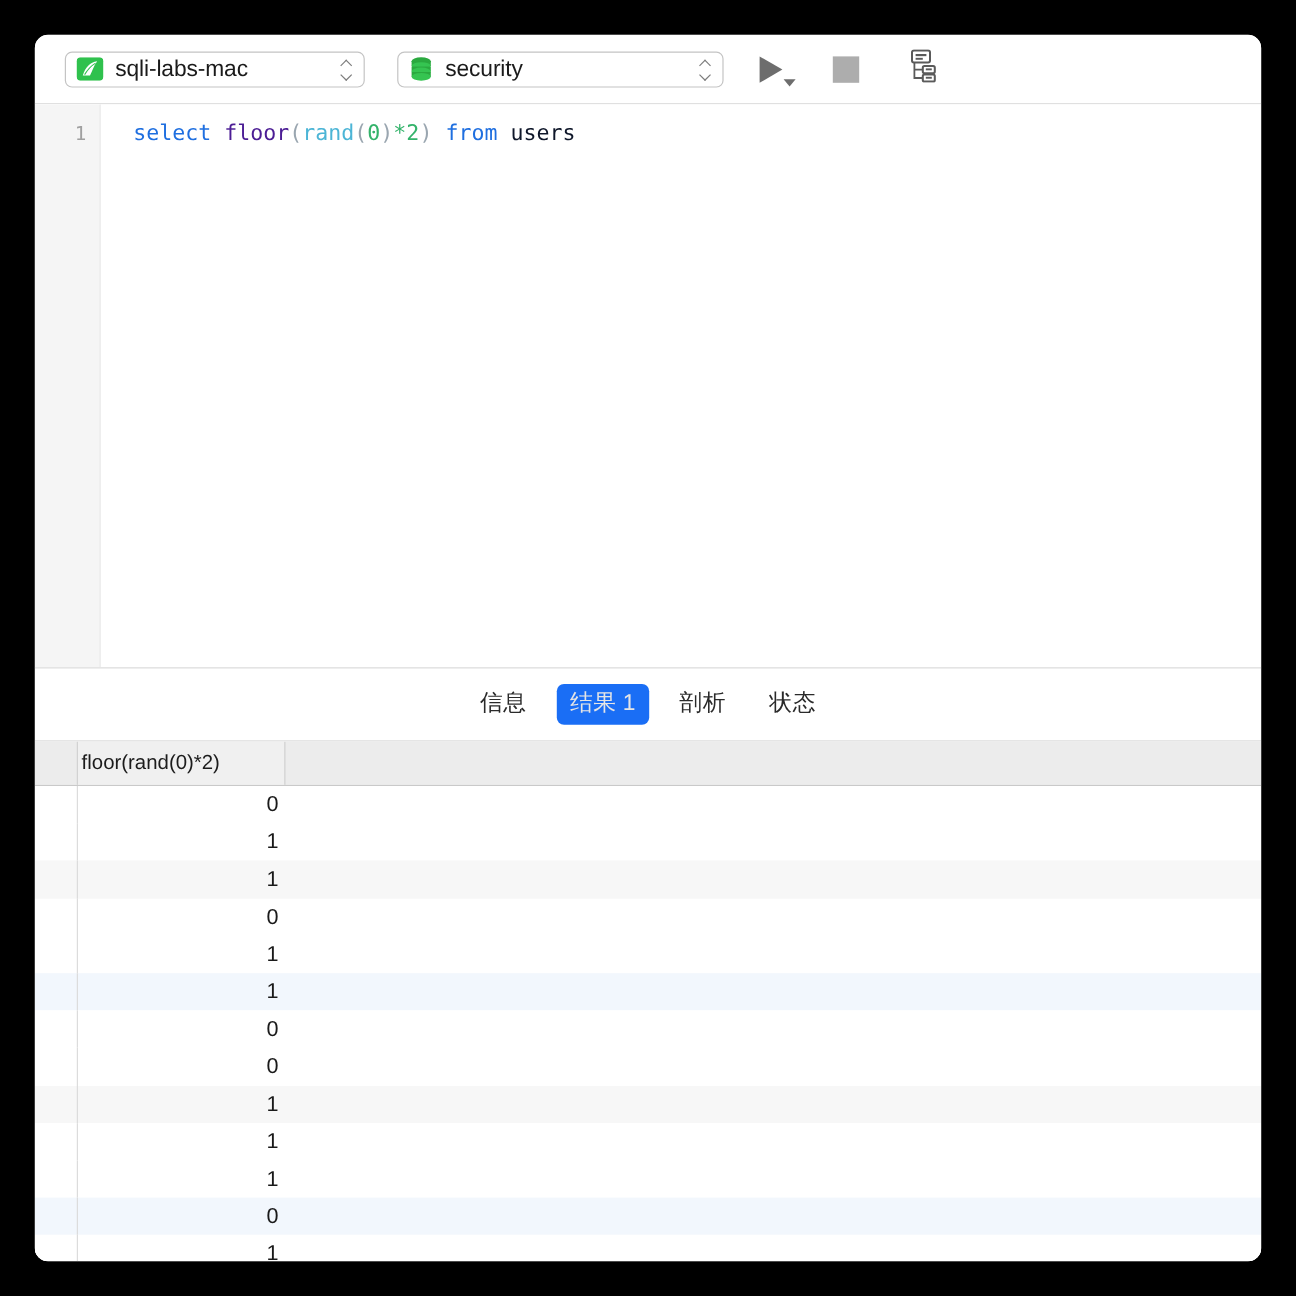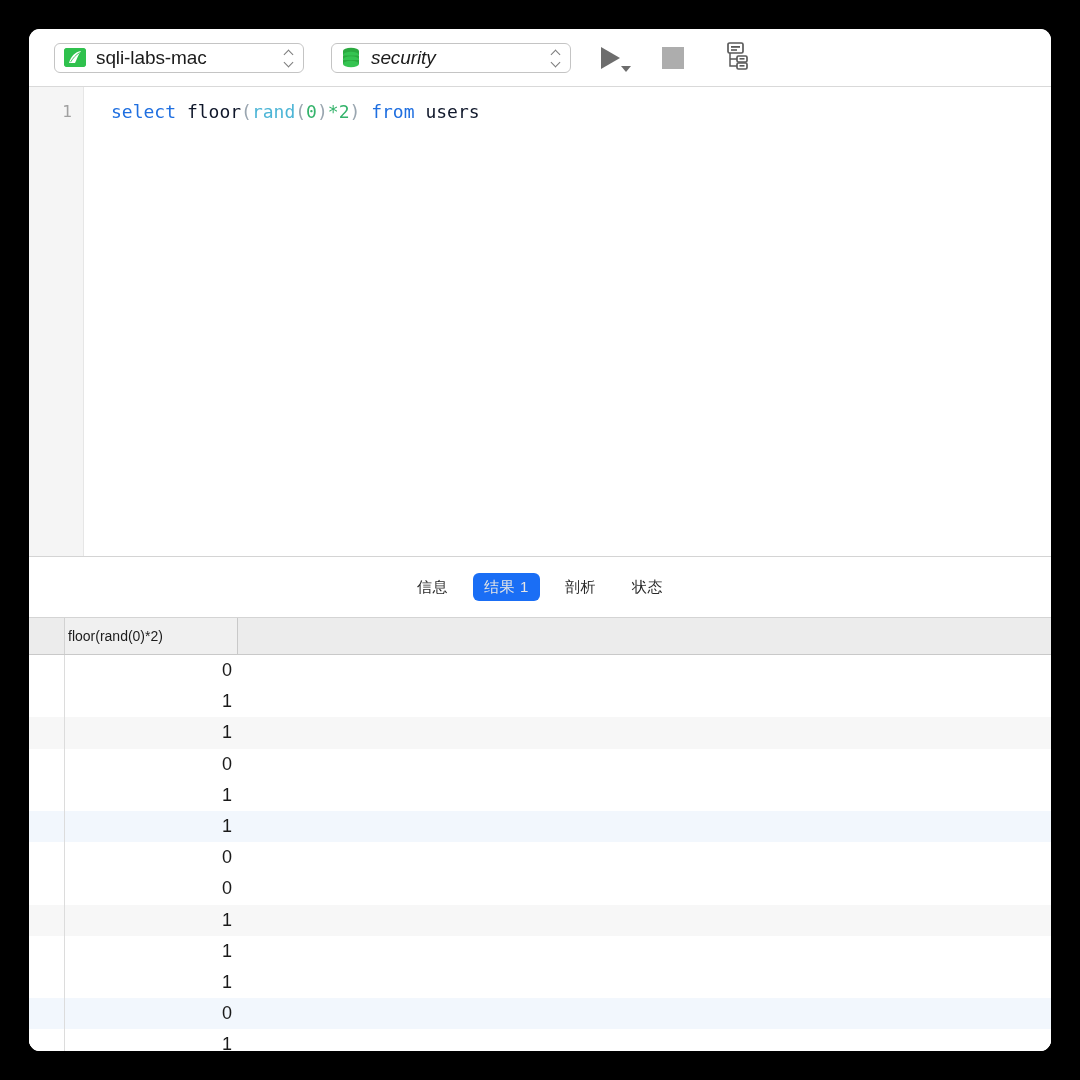--- a/index.html
+++ b/index.html
@@ -43,21 +43,21 @@
     border: 1px solid #c4c4c4;
     border-radius: 6px;
     background: #ffffff;
     display: flex;
     align-items: center;
     padding: 0 4px 0 9px;
     box-sizing: border-box;
     position: relative;
   }
   #connection-combo { width: 250px; margin-right: 27px; }
-  #database-combo   { width: 240px; margin-right: 25px; font-style: italic; }
+  #database-combo   { width: 272px; margin-right: 25px; }
 
   .combo-label {
     font-size: 19px;
     color: #1b1b1b;
     margin-left: 10px;
     white-space: nowrap;
     overflow: hidden;
     flex: 1;
     letter-spacing: -0.1px;
   }
@@ -165,41 +165,41 @@
     flex: 1;
     padding: 11px 0 0 27px;
     box-sizing: border-box;
     font-family: "DejaVu Sans Mono", monospace;
     font-size: 18px;
     line-height: 28px;
     white-space: pre;
     background: #ffffff;
   }
   .tok-kw   { color: #1f6fe0; font-weight: normal; }
-  .tok-fn   { color: #0f172a; }
+  .tok-fn   { color: #4c1d95; }
   .tok-fn2  { color: #4cb5d6; }
   .tok-num  { color: #34b36b; }
   .tok-punc { color: #9aa6b0; }
   .tok-op   { color: #34b36b; }
   .tok-id   { color: #0f172a; }
 
   
   #result-tabbar {
     flex: 0 0 62px;
     border-top: 1px solid #d4d4d4;
     border-bottom: 1px solid #d4d4d4;
     background: #ffffff;
     display: flex;
     align-items: center;
     justify-content: center;
     gap: 14px;
     box-sizing: border-box;
   }
   .rtab {
-    font-size: 15px;
+    font-size: 19px;
     color: #2a2a2a;
     padding: 5px 11px;
     border-radius: 6px;
     line-height: 1.25;
     white-space: nowrap;
     letter-spacing: 0.5px;
   }
   .rtab.active {
     background: #1a6ef5;
     color: #e5e5e5;
@@ -230,21 +230,21 @@
     background: #ececec;
   }
   .gh-col {
     width: 173px;
     flex: 0 0 173px;
     display: flex;
     align-items: center;
     padding-left: 3px;
     box-sizing: border-box;
     border-right: 1px solid #c9c9c9;
-    font-size: 14px;
+    font-size: 17px;
     color: #1c1c1c;
     background: #f0f0f0;
   }
   .gh-filler {
     flex: 1;
     background: #ececec;
   }
 
   #grid-body {
     flex: 1;

